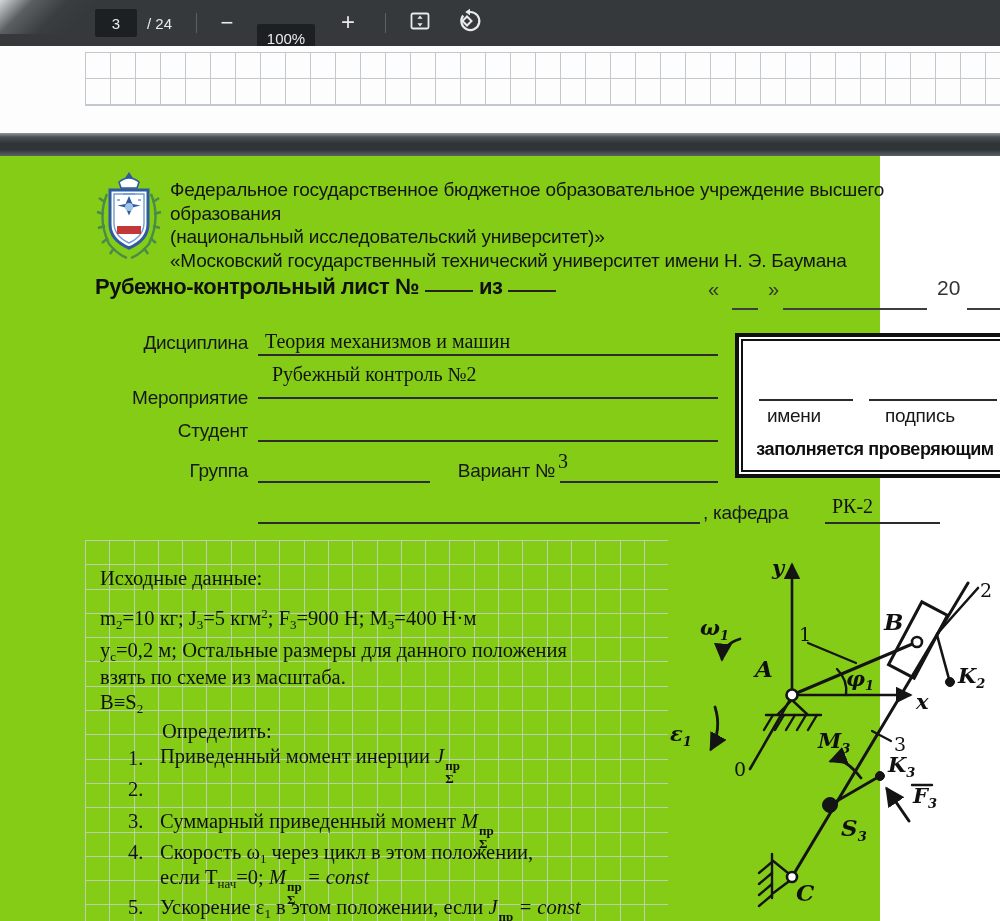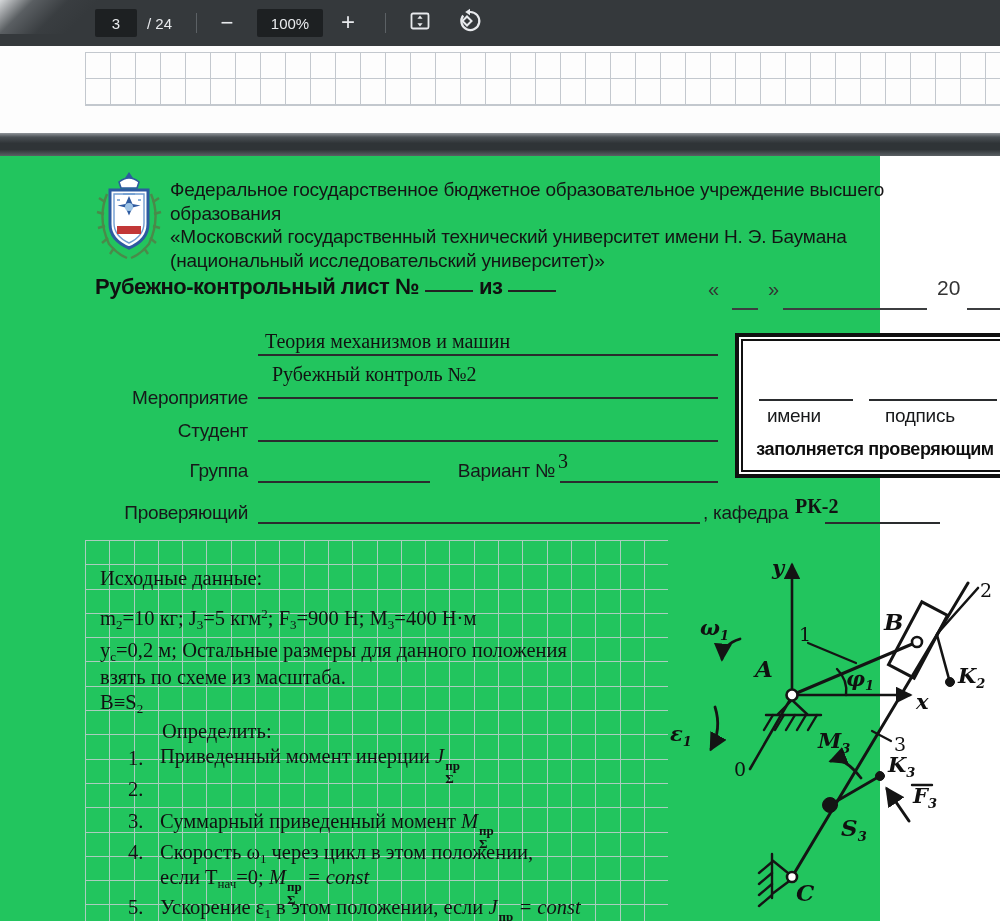--- a/index.html
+++ b/index.html
@@ -19,21 +19,21 @@
   .pagestrip{left:0;top:46px;width:1000px;height:87px;background:#fdfdfd;}
   .grid-top{left:85px;top:6px;width:915px;height:53px;
      background-image:
        repeating-linear-gradient(to right, #c3c8ce 0 1px, transparent 1px 25px),
        repeating-linear-gradient(to bottom, #c3c8ce 0 1px, transparent 1px 26px);
      border-bottom:1px solid #c3c8ce;}
   
   .gapband{left:0;top:133px;width:1000px;height:23px;
      background:linear-gradient(180deg,#90959a 0%,#4a5054 18%,#2f3437 45%,#2f3437 72%,#5a6064 100%);}
   
-  .page{left:0;top:156px;width:880px;height:765px;background:#22c55e;color:#1b1b1b;}
+  .page{left:0;top:156px;width:880px;height:765px;background:#84cc16;color:#1b1b1b;}
   .grid-low{left:85px;top:384px;width:583px;height:381px;opacity:.8;
      background-image:
        repeating-linear-gradient(to right, #ccd0d6 0 1px, transparent 1px 24.3px),
        repeating-linear-gradient(to bottom, #ccd0d6 0 1px, transparent 1px 24.3px);}
   .hdr{left:170px;top:22px;width:790px;font-size:19px;line-height:23.5px;letter-spacing:-0.2px;color:#141414;}
   .title{left:95px;top:118px;font-weight:bold;font-size:22px;letter-spacing:-0.5px;color:#101010;white-space:nowrap;}
   .bl{display:inline-block;width:48px;height:3px;border-bottom:2.5px solid #222;margin:0 6px;vertical-align:2px;}
   .flabel{width:248px;text-align:right;font-size:19px;letter-spacing:-0.3px;color:#17181a;white-space:nowrap;}
   .fvalue{font-family:"Liberation Serif",serif;font-size:20px;color:#121212;white-space:nowrap;}
   .uline{border-bottom:2px solid #2a2c2e;height:0;}
@@ -64,21 +64,21 @@
   <div class="abs tb-box" style="left:95px;top:9px;width:42px;height:28px;">
     <span>3</span>
   </div>
   <div class="abs tb-text" style="left:147px;top:9px;height:28px;">
     <span>/ 24</span>
   </div>
   <div class="abs tb-divider" style="left:196px;top:13px;"></div>
   <div class="abs tb-btn" style="left:212px;top:9px;width:30px;height:28px;font-size:22px;">
     <span>−</span>
   </div>
-  <div class="abs tb-box" style="left:257px;top:9px;width:66px;height:28px;">
+  <div class="abs tb-box" style="left:257px;top:24px;width:58px;height:28px;">
     <span>100%</span>
   </div>
   <div class="abs tb-btn" style="left:333px;top:8px;width:30px;height:28px;font-size:24px;">
     <span>+</span>
   </div>
   <div class="abs tb-divider" style="left:385px;top:13px;"></div>
   <div class="abs tb-btn" style="left:405px;top:9px;width:30px;height:28px;">
     <span>
       <svg width="24" height="24" viewBox="0 0 24 24">
         <rect x="3.5" y="4.5" width="17" height="15" rx="1.5" fill="none" stroke="#e8eaed" stroke-width="1.8"></rect>
@@ -122,57 +122,57 @@
       <path d="M21 24 h30 v29 q0 13 -15 20 q-15 -7 -15 -20 Z" fill="none" stroke="#6f9cd0" stroke-width="1.4"></path>
       <path d="M36 26 l3.5 8 8 1.5 -8 2 -3.5 8 -3.5 -8 -8 -2 8 -1.5 Z" fill="#2d5aa0"></path>
       <circle cx="36" cy="37" r="4" fill="#9ec4e6"></circle>
       <rect x="24" y="56" width="24" height="8" fill="#c23737"></rect>
       <path d="M30 24 h12 M27 30 h-3 M48 30 h-3" stroke="#6f9cd0" stroke-width="1.4"></path>
     </svg>
   </div>
 
   <div class="abs hdr">
     <div>Федеральное государственное бюджетное образовательное учреждение высшего образования</div>
+    <div>(национальный исследовательский университет)»</div>
     <div>«Московский государственный технический университет имени Н. Э. Баумана</div>
-    <div>(национальный исследовательский университет)»</div>
   </div>
 
   <div class="abs title">
     <span>Рубежно-контрольный лист №</span><span class="bl"></span><span>из</span><span class="bl"></span>
   </div>
 
   <div class="abs" style="left:700px;top:116px;width:310px;height:40px;">
     <span class="abs date-part" style="left:8px;top:6px;">«</span>
     <div class="abs dline" style="left:32px;top:36px;width:26px;"></div>
     <span class="abs date-part" style="left:68px;top:6px;">»</span>
     <div class="abs dline" style="left:83px;top:36px;width:144px;"></div>
     <span class="abs date-part" style="left:237px;top:4px;font-size:21px;">20</span>
     <div class="abs dline" style="left:267px;top:36px;width:70px;"></div>
   </div>
 
+  <div class="abs flabel" style="left:0;top:176px;">Дисциплина</div>
   <div class="abs fvalue" style="left:265px;top:174px;">Теория механизмов и машин</div>
   <div class="abs uline" style="left:258px;top:198px;width:460px;"></div>
 
   <div class="abs flabel" style="left:0;top:221px;margin-top:10px;">Мероприятие</div>
   <div class="abs fvalue" style="left:272px;top:207px;">Рубежный контроль №2</div>
   <div class="abs uline" style="left:258px;top:241px;width:460px;"></div>
 
   <div class="abs flabel" style="left:0;top:264px;">Студент</div>
   <div class="abs uline" style="left:258px;top:284px;width:460px;"></div>
 
   <div class="abs flabel" style="left:0;top:304px;">Группа</div>
   <div class="abs uline" style="left:258px;top:325px;width:172px;"></div>
   <div class="abs flabel" style="left:330px;top:304px;width:225px;">Вариант №</div>
   <div class="abs fvalue" style="left:558px;top:294px;">3</div>
   <div class="abs uline" style="left:560px;top:325px;width:158px;"></div>
 
-  <div class="abs flabel" style="left:0;top:346px;">Проверяющий</div>
   <div class="abs uline" style="left:258px;top:366px;width:442px;"></div>
   <div class="abs flabel" style="left:703px;top:346px;width:100px;text-align:left;">, кафедра</div>
-  <div class="abs fvalue" style="left:795px;top:339px;font-weight:bold;">РК-2</div>
+  <div class="abs fvalue" style="left:832px;top:339px;">РК-2</div>
   <div class="abs uline" style="left:825px;top:366px;width:115px;"></div>
 
   <div class="abs gbox">
     <div class="gbox-inner">
       <div class="abs uline" style="left:16px;top:58px;width:94px;border-bottom-width:2px;"></div>
       <div class="abs uline" style="left:126px;top:58px;width:128px;border-bottom-width:2px;"></div>
       <div class="abs lbl" style="left:24px;top:64px;">имени</div>
       <div class="abs lbl" style="left:142px;top:64px;">подпись</div>
       <div class="abs note" style="left:8px;top:98px;width:248px;text-align:center;">заполняется проверяющим</div>
     </div>

